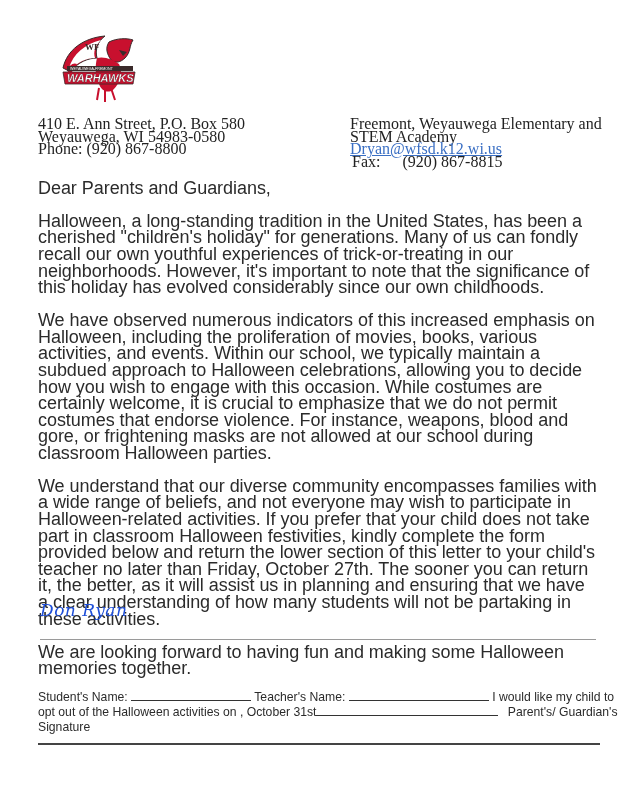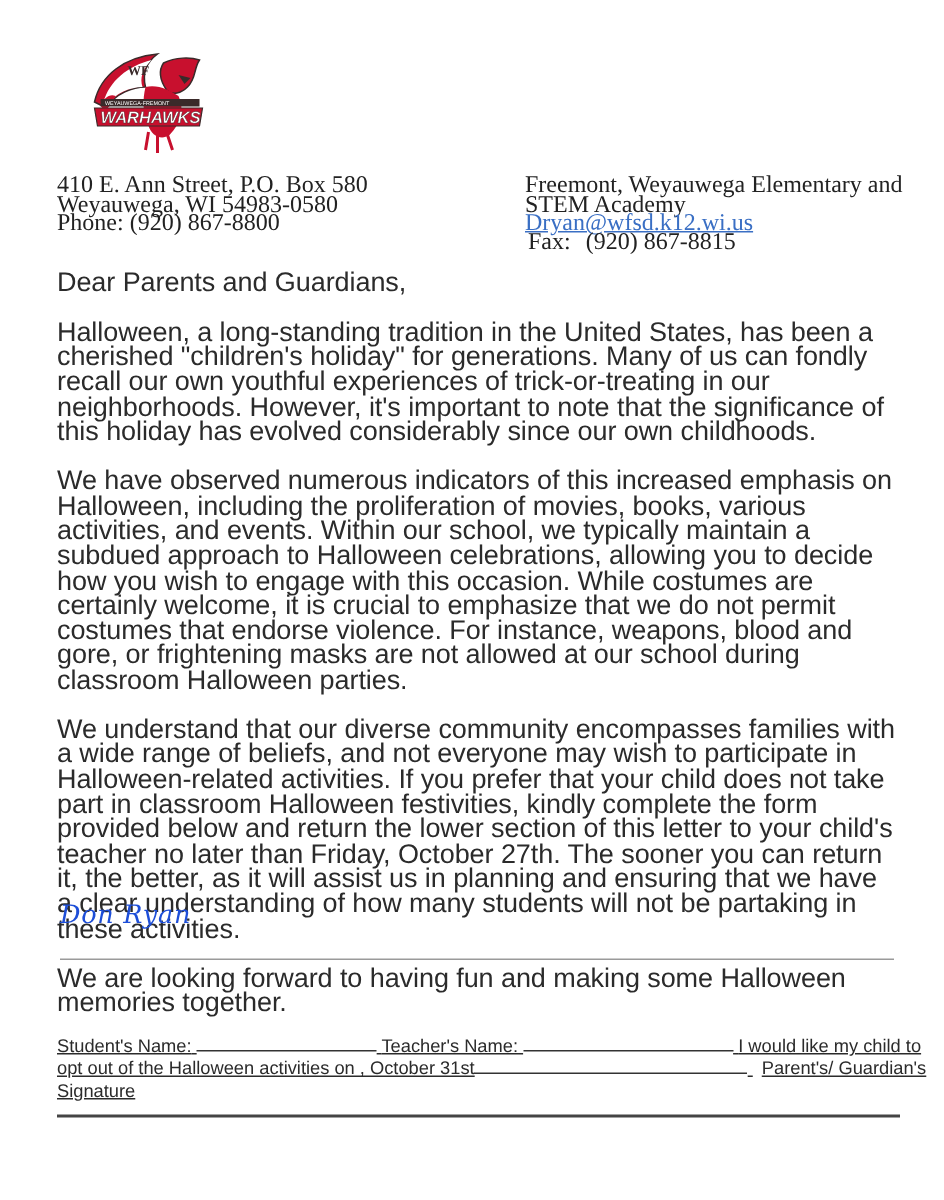--- a/index.html
+++ b/index.html
@@ -5,28 +5,28 @@
   html, body { margin: 0; padding: 0; background: #ffffff; }
   body {
     width: 629px; height: 800px; position: relative; overflow: hidden;
     font-family: "Liberation Sans", sans-serif; color: #222;
   }
   .logo { position: absolute; left: 53px; top: 28px; width: 96px; height: 76px; }
   .hdr { position: absolute; top: 118px; font-family: "Liberation Serif", serif; font-size: 16px; line-height: 12.6px; color: #222; }
   .hdr-left { left: 38px; }
   .hdr-right { left: 350px; }
   .hdr a { color: #3a6fc4; text-decoration: underline; }
-  .hdr .fax-val { margin-left: 10px; }
+  .hdr .fax-val { margin-left: 22px; }
   .hdr .fax-line { padding-left: 2px; }
   .letter { position: absolute; left: 38px; top: 180px; width: 560px; font-size: 18px; line-height: 16.6px; color: #2b2b2b; letter-spacing: -0.05px; }
   .letter p { margin: 0 0 16.4px 0; }
   .letter .greet { margin-bottom: 16.2px; }
   .sig { position: absolute; left: 40px; top: 600px; font-family: "DejaVu Serif", serif; font-style: italic; font-size: 17px; color: #1d4ed8; letter-spacing: 0.5px; }
   .rule1 { position: absolute; left: 40px; top: 639px; width: 556px; height: 0; border-top: 1.5px solid #9a9a9a; }
-  .form { position: absolute; left: 38px; top: 689px; width: 566px; font-size: 12.2px; line-height: 14.4px; color: #2b2b2b; text-decoration: underline; }
+  .form { position: absolute; left: 38px; top: 689px; width: 566px; font-size: 12.2px; line-height: 14.4px; color: #2b2b2b; }
   .form .line { white-space: nowrap; }
   .form .blank { display: inline-block; border-bottom: 1px solid #333; height: 11px; vertical-align: baseline; }
   .rule2 { position: absolute; left: 38px; top: 743px; width: 562px; height: 0; border-top: 2px solid #444; }
 </style>
 </head>
 <body>
 
 <div class="logo">
   <svg width="96" height="76" viewBox="0 0 96 76">
 

